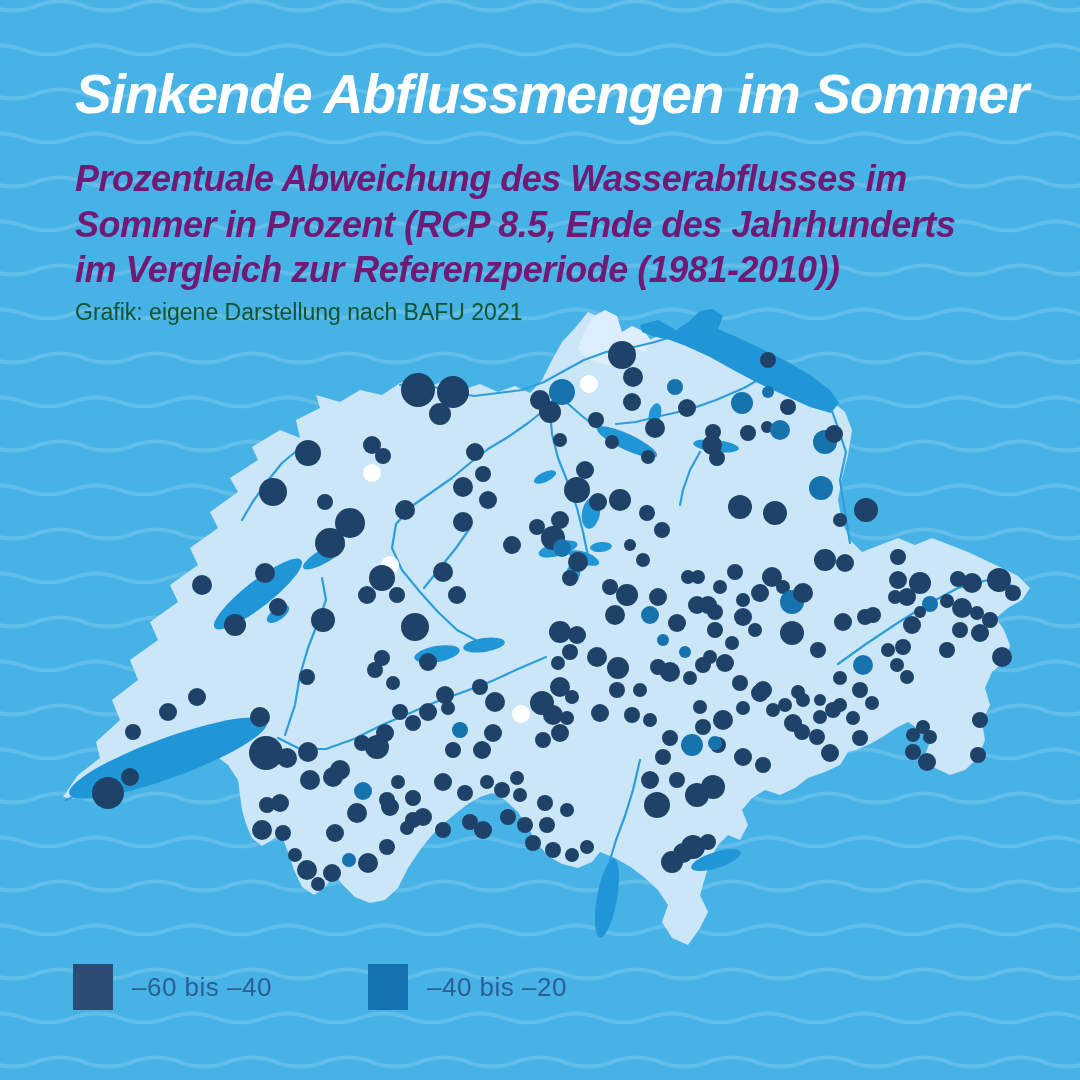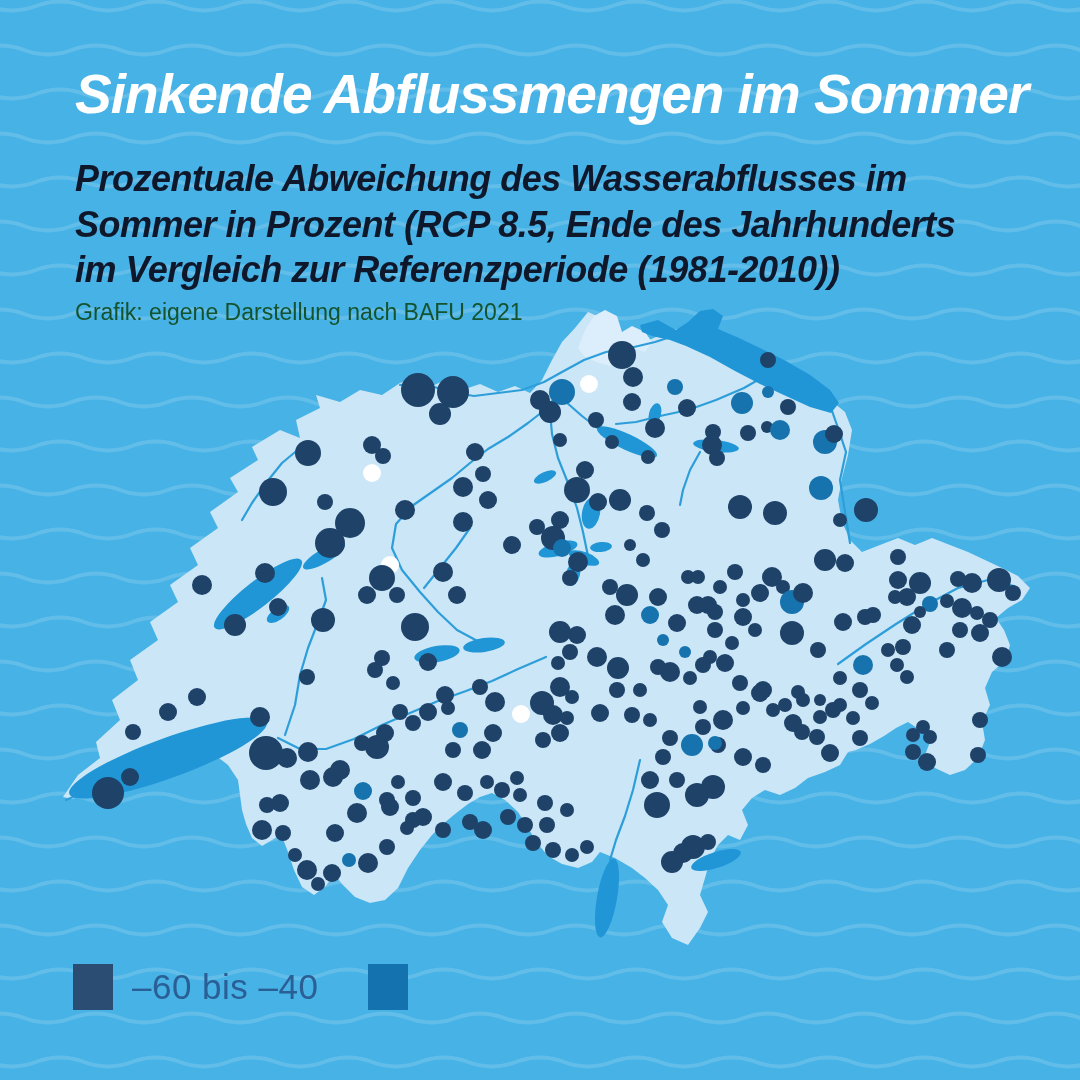--- a/index.html
+++ b/index.html
@@ -14,36 +14,36 @@
   #scene{position:absolute;left:0;top:0;width:1080px;height:1080px;}
   .txt{position:absolute;}
   #title{
     left:75px;top:62px;width:960px;
     font-size:55px;font-weight:bold;font-style:italic;
     color:#ffffff;letter-spacing:-1px;
   }
   #subtitle{
     left:75px;top:156px;width:930px;
     font-size:36px;font-weight:bold;font-style:italic;
-    color:#0f172a;line-height:1.27;letter-spacing:-0.5px;
+    color:#701a75;line-height:1.27;letter-spacing:-0.5px;
   }
   #credit{
     left:75px;top:299px;width:700px;
     font-size:23px;color:#14532d;
   }
   #legend{
     position:absolute;left:0;top:964px;width:1080px;height:60px;
   }
   .legend-item{position:absolute;top:0;display:flex;align-items:center;}
   .legend-item.i0{left:73px;}
   .legend-item.i1{left:368px;}
   .legend-item.i2{left:658px;}
   .legend-swatch{width:40px;height:46px;display:inline-block;}
   .legend-label{
-    margin-left:19px;font-size:35px;color:#2a5f95;
+    margin-left:19px;font-size:26px;color:#2a5f95;
     letter-spacing:0.5px;white-space:nowrap;
   }
 </style>
 </head>
 <body>
 
 <div id="canvas">
   <svg id="scene" viewBox="0 0 1080 1080" xmlns="http://www.w3.org/2000/svg">
     <g id="waves">
         <path d="M -60 6 q 24 -9 48 0 q 24 9 48 0 q 24 -9 48 0 q 24 9 48 0 q 24 -9 48 0 q 24 9 48 0 q 24 -9 48 0 q 24 9 48 0 q 24 -9 48 0 q 24 9 48 0 q 24 -9 48 0 q 24 9 48 0 q 24 -9 48 0 q 24 9 48 0 q 24 -9 48 0 q 24 9 48 0 q 24 -9 48 0 q 24 9 48 0 q 24 -9 48 0 q 24 9 48 0 q 24 -9 48 0 q 24 9 48 0 q 24 -9 48 0 q 24 9 48 0 q 24 -9 48 0 q 24 9 48 0" fill="none" stroke="rgba(255,255,255,0.15)" stroke-width="4" stroke-linecap="round"></path>
@@ -390,15 +390,16 @@
   <div id="subtitle" class="txt">Prozentuale Abweichung des Wasserabflusses im Sommer in Prozent (RCP 8.5, Ende des Jahrhunderts im Vergleich zur Referenzperiode (1981-2010))</div>
   <div id="credit" class="txt">Grafik: eigene Darstellung nach BAFU 2021</div>
 
   <div id="legend">
     <div class="legend-item i0">
       <span class="legend-swatch" style="background: rgb(43, 77, 116);"></span>
       <span class="legend-label">–60 bis –40</span>
     </div>
     <div class="legend-item i1">
       <span class="legend-swatch" style="background: rgb(20, 115, 174);"></span>
+      <span class="legend-label">–40 bis –20</span>
     </div>
   </div>
 </div>
 
 </body></html>

